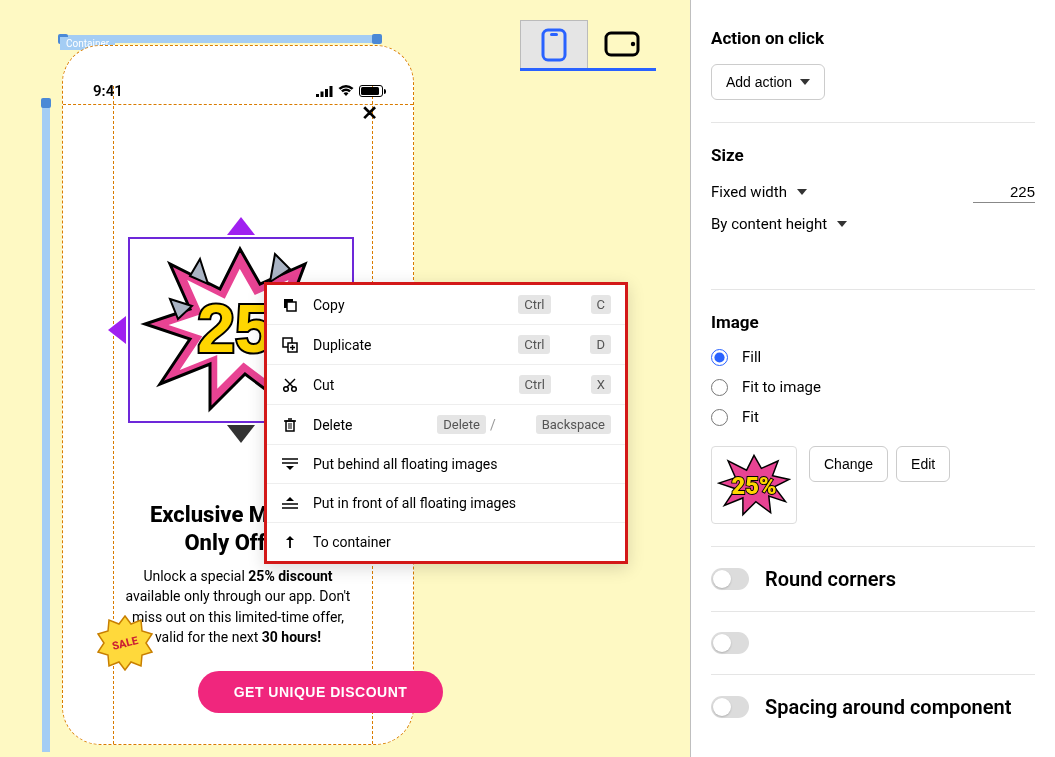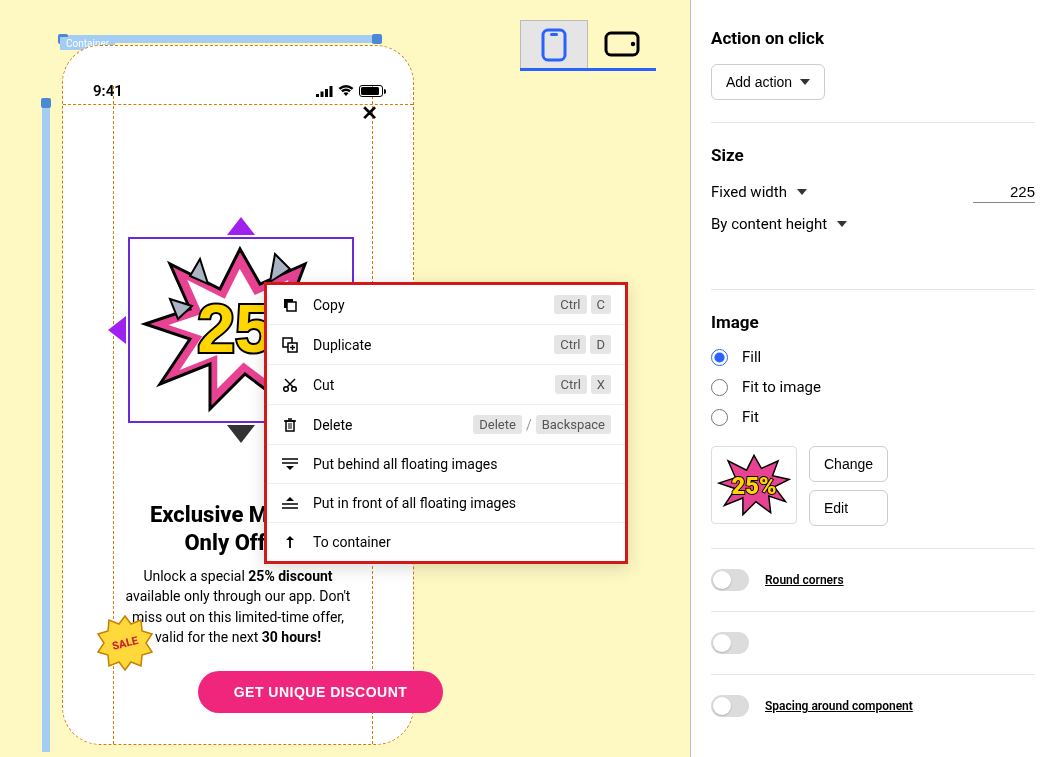--- a/index.html
+++ b/index.html
@@ -46,38 +46,38 @@
 .dev-btn { width: 68px; height: 48px; display: flex; align-items: center; justify-content: center; cursor: pointer; }
 .dev-btn.active { background: #e5e5e5; border: 1px solid #bbb; border-bottom: none; }
 .dev-btn svg { display: block; }
 
 .ctx-menu { position: absolute; left: 264px; top: 282px; width: 364px; background: #fff; border: 3px solid #d31818; box-shadow: 0 4px 16px rgba(0,0,0,0.15); z-index: 100; }
 .ctx-item { display: flex; align-items: center; padding: 10px 14px; font-size: 14px; cursor: pointer; border-bottom: 1px solid #eee; gap: 14px; }
 .ctx-item:last-child { border-bottom: none; }
 .ctx-ico { width: 18px; height: 18px; flex-shrink: 0; display: flex; align-items: center; justify-content: center; }
 .ctx-label { flex: 1; }
 .ctx-keys { display: flex; gap: 4px; }
-.ctx-key { background: #e5e5e5; padding: 2px 6px; border-radius: 3px; font-size: 13px; color: #555; }
+.ctx-key { background: #e5e5e5; padding: 2px 6px; border-radius: 3px; font-size: 13px; color: #555; margin-left: 36px; }
 .ctx-sep { color: #999; align-self: center; }
 
 .sidepanel { position: absolute; right: 0; top: 0; width: 365px; height: 757px; background: #fff; border-left: 1.5px solid #bfbfbf; padding: 28px 20px; overflow-y: auto; }
 .sp-scrollbar { position: absolute; left: -6px; top: 0; width: 6px; height: 520px; background: #acacac; border-radius: 3px; }
 .sp-title { font-size: 17px; font-weight: 700; margin-bottom: 16px; }
 .sp-btn { border: 1px solid #ccc; background: #fff; padding: 9px 14px; border-radius: 6px; font-size: 14px; cursor: pointer; display: inline-flex; align-items: center; gap: 8px; }
 .sp-section { border-top: 1px solid #e5e5e5; padding: 22px 0; margin-top: 22px; }
 .sp-row { display: flex; align-items: center; justify-content: space-between; margin-bottom: 12px; font-size: 15px; }
 .sp-select { display: inline-flex; align-items: center; gap: 10px; cursor: pointer; }
 .sp-num { border: none; border-bottom: 1.5px solid #888; width: 62px; text-align: right; font-size: 15px; padding: 2px 0; }
 .sp-radio { display: flex; align-items: center; gap: 14px; margin-bottom: 12px; font-size: 15px; }
 .sp-radio input { width: 17px; height: 17px; accent-color: #2962ff; }
 .sp-thumb-row { display: flex; gap: 12px; align-items: flex-start; margin-top: 20px; }
 .sp-thumb { width: 86px; height: 78px; border: 1px solid #ddd; border-radius: 4px; display: flex; align-items: center; justify-content: center; }
 .sp-thumb svg { width: 74px; height: 64px; }
-.sp-thumb-btns { display: flex; flex-direction: column; gap: 8px; }
-.sp-toggle-row { display: flex; align-items: center; gap: 16px; border-top: 1px solid #e5e5e5; padding: 20px 0; font-size: 12px; font-weight: 600; text-decoration: underline; }
+.sp-thumb-btns { display: flex; flex-direction: row; gap: 8px; }
+.sp-toggle-row { display: flex; align-items: center; gap: 16px; border-top: 1px solid #e5e5e5; padding: 20px 0; font-size: 20px; font-weight: 600; }
 .sp-toggle { width: 38px; height: 22px; background: #dcdcdc; border-radius: 11px; position: relative; cursor: pointer; flex-shrink: 0; }
 .sp-toggle::after { content: ''; position: absolute; left: 2px; top: 2px; width: 18px; height: 18px; background: #fff; border-radius: 50%; box-shadow: 0 1px 2px rgba(0,0,0,0.2); }
 .caret { display: inline-block; width: 0; height: 0; border-left: 5px solid transparent; border-right: 5px solid transparent; border-top: 6px solid #333; }
 </style>
 </head>
 <body>
 
 <div class="canvas">
 
   <div class="selection-bar">

